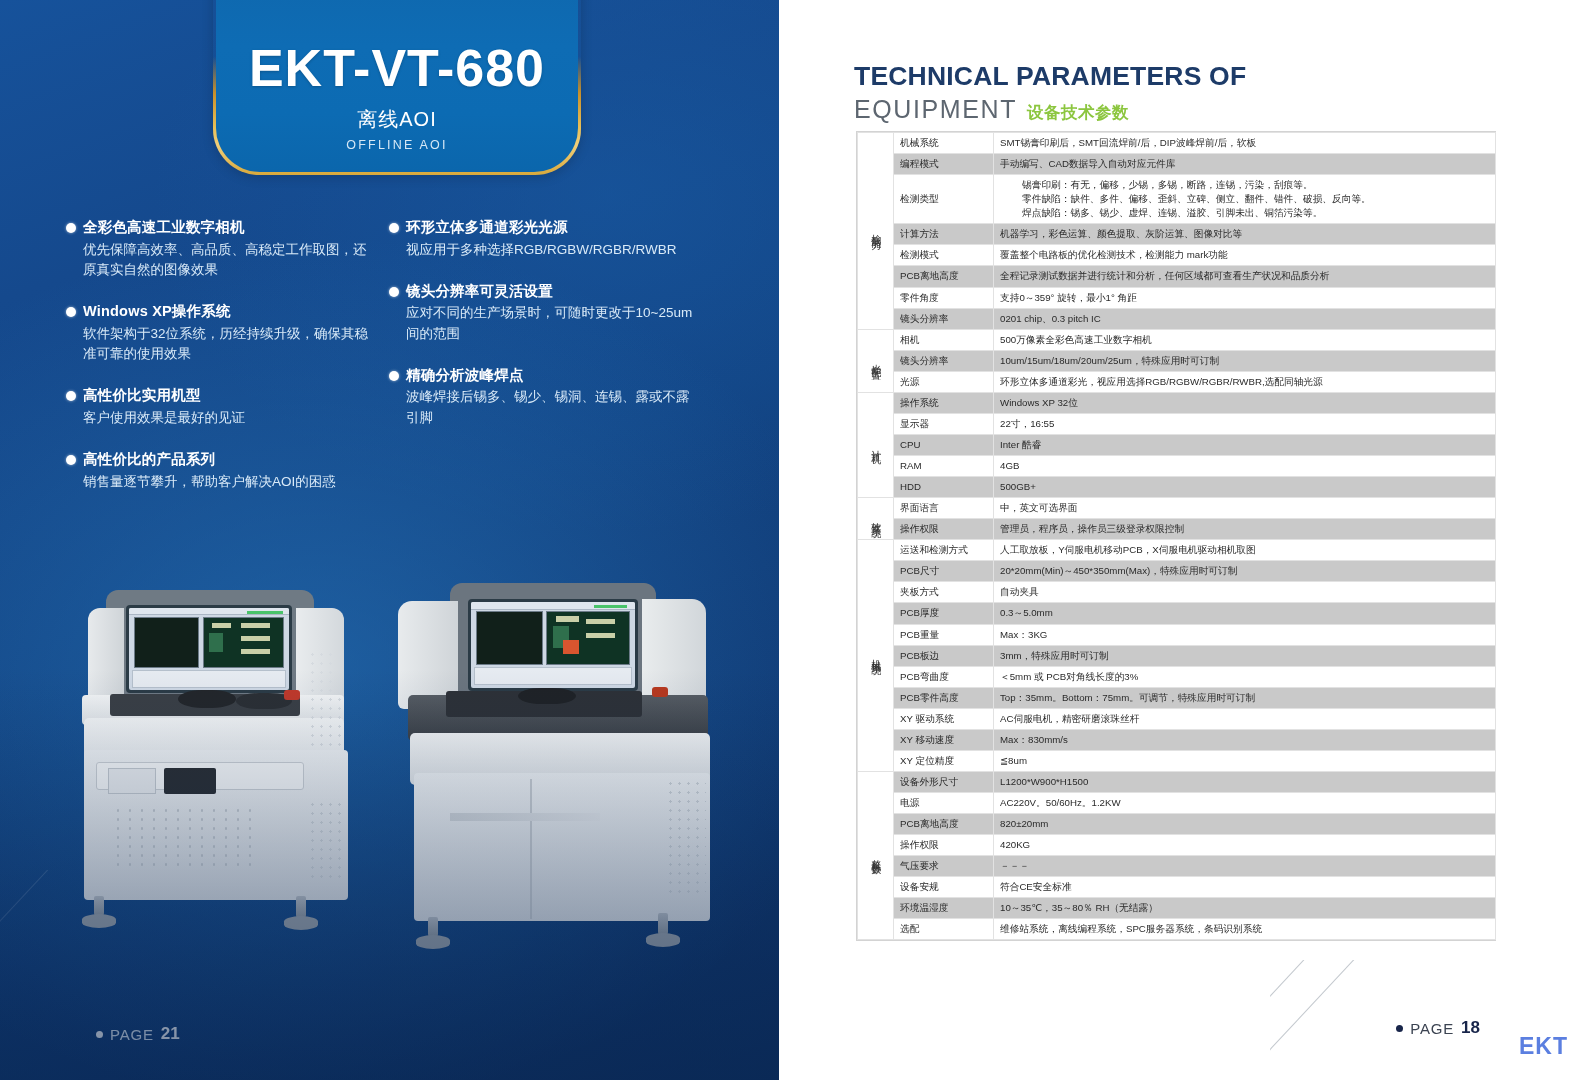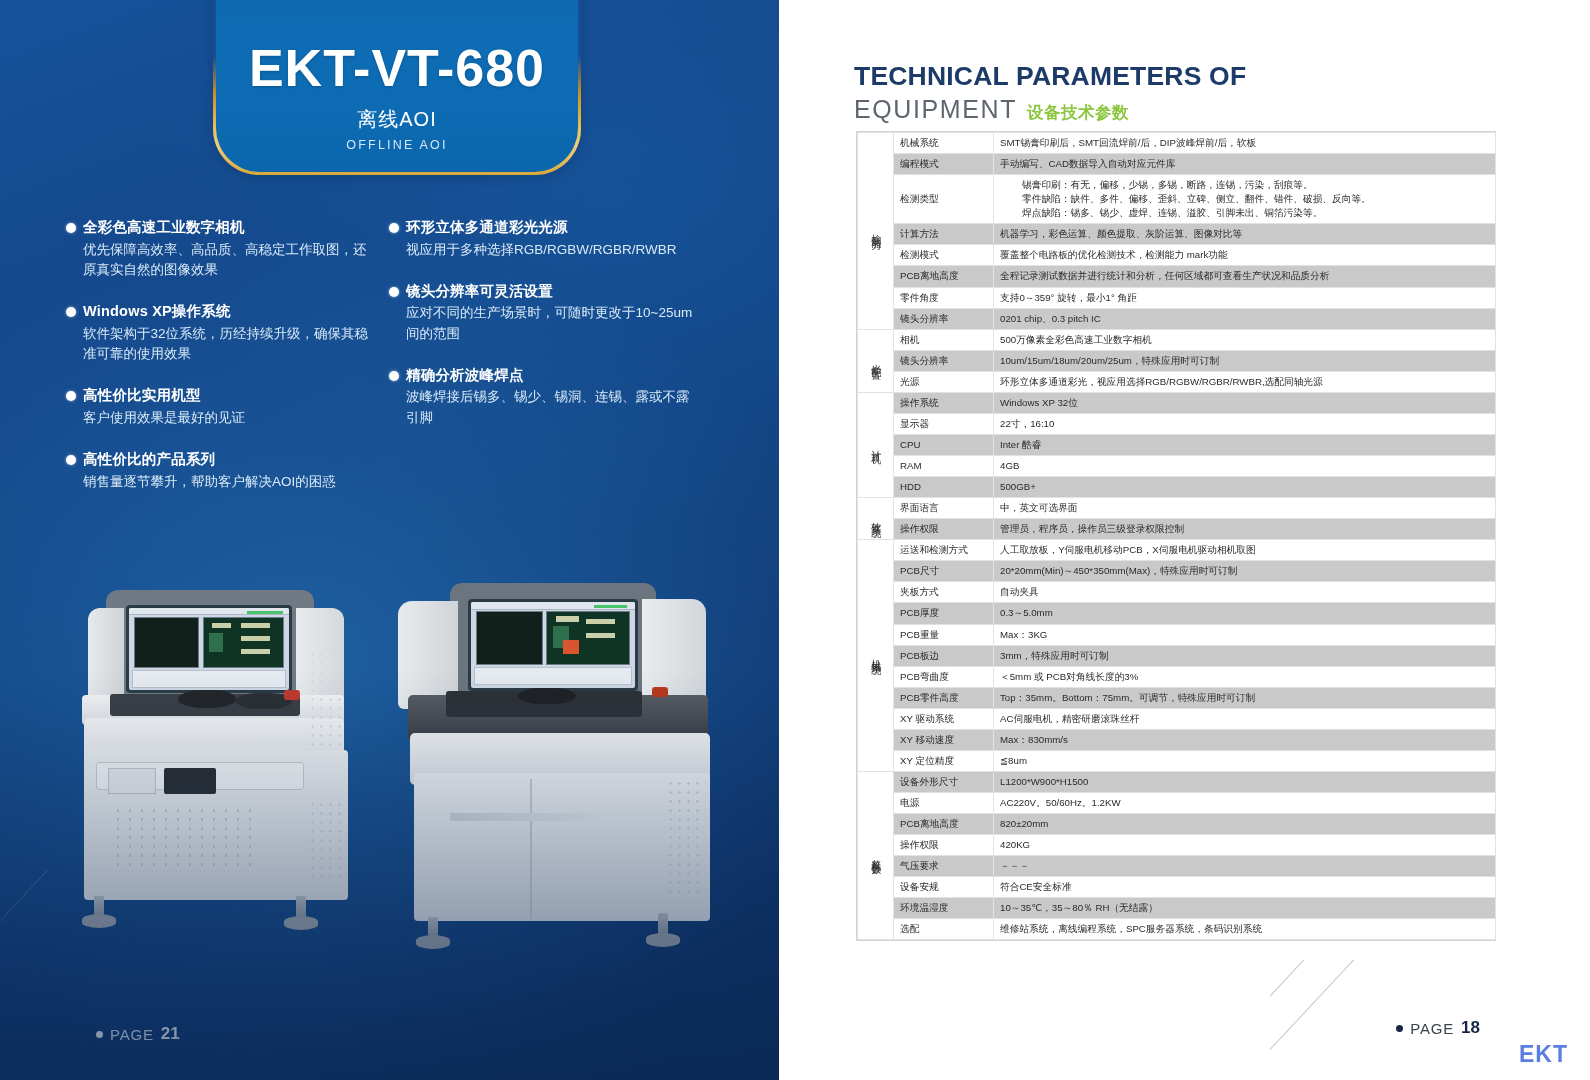--- a/index.html
+++ b/index.html
@@ -157,21 +157,21 @@
   td.multi{ line-height:1.72; padding:5px 6px; }
   td.multi div{ white-space:nowrap;margin-left:22px; }
 
   .page-foot-r{
     position:absolute; right:110px; bottom:42px; display:flex; align-items:center; gap:7px;
   }
   .page-foot-r .pdot{ width:7px; height:7px; border-radius:50%; background:#18254a; }
   .page-foot-r .ptxt{ color:#3b4351; font-size:15px; letter-spacing:.8px; }
   .page-foot-r .pnum{ color:#18254a; font-size:17px; font-weight:700; }
   .brand{
-    position:absolute; right:22px; bottom:12px;
+    position:absolute; right:22px; bottom:20px;
     color:#5b7fe0; font-size:23px; font-weight:700; letter-spacing:1px;
   }
   .diag-r{
     position:absolute; right:150px; bottom:0; width:170px; height:120px; overflow:hidden;
   }
   .diag-r i{
     position:absolute; background:rgba(120,130,145,.45); height:1px; width:300px;
     transform-origin:left center; transform:rotate(-47deg);
   }
 </style>
@@ -419,21 +419,21 @@
               <td class="key">光源</td>
               <td class="val">环形立体多通道彩光，视应用选择RGB/RGBW/RGBR/RWBR,选配同轴光源</td>
             </tr>
             <tr class="alt">
               <td class="grp" rowspan="5"><span>计算机</span></td>
               <td class="key">操作系统</td>
               <td class="val">Windows XP 32位</td>
             </tr>
             <tr class="plain">
               <td class="key">显示器</td>
-              <td class="val">22寸，16:10</td>
+              <td class="val">22寸，16:55</td>
             </tr>
             <tr class="alt">
               <td class="key">CPU</td>
               <td class="val">Inter 酷睿</td>
             </tr>
             <tr class="plain">
               <td class="key">RAM</td>
               <td class="val">4GB</td>
             </tr>
             <tr class="alt">

